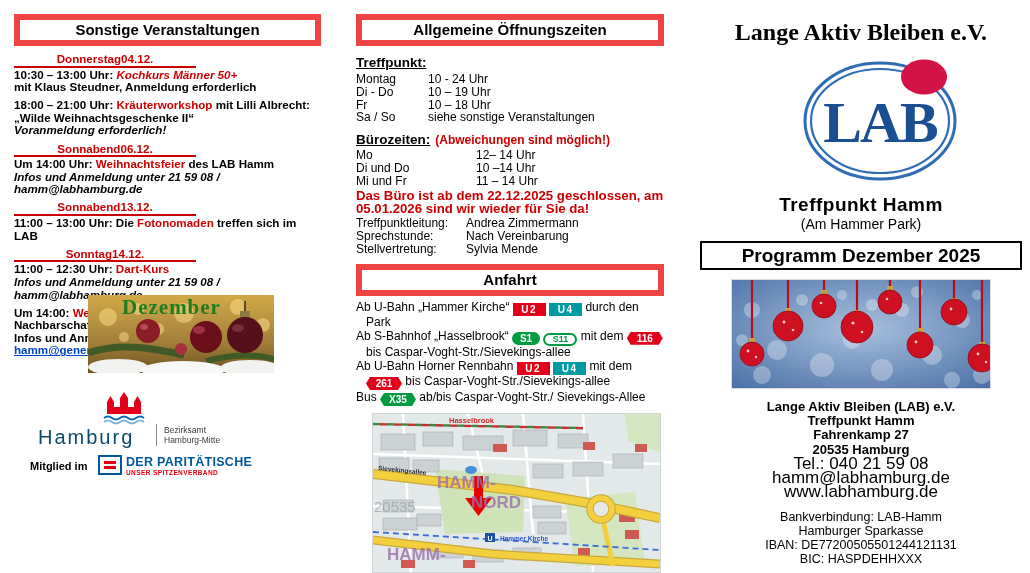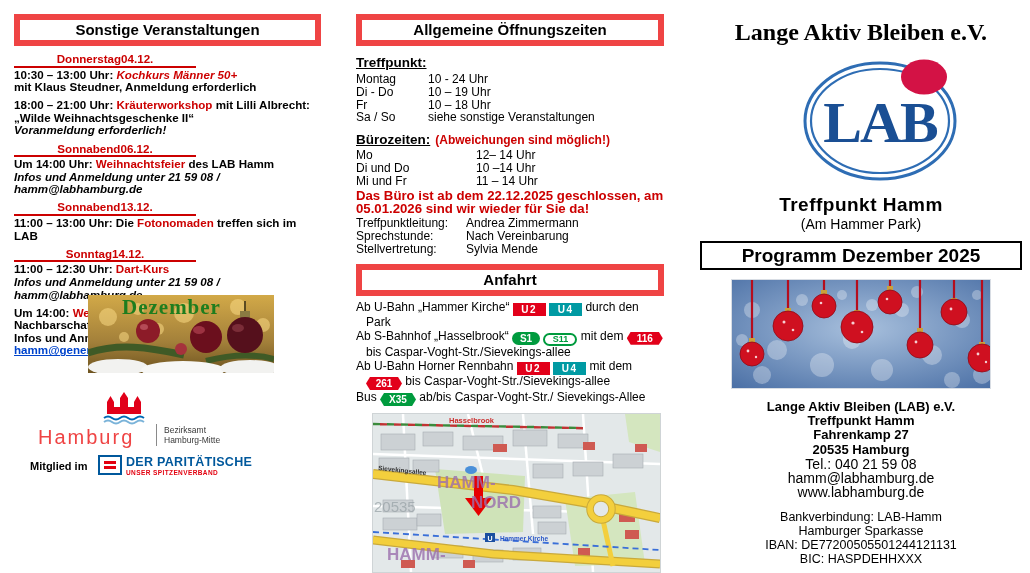--- a/index.html
+++ b/index.html
@@ -24,21 +24,21 @@
   .st-i{font-style:italic;}
   .st-lk{color:#0044cc;text-decoration:underline;}
 
   .xmas-left{position:absolute;left:88px;top:295px;width:152px;height:78px;}
   .xmas-left svg{display:block;}
   .dez{position:absolute;top:0px;left:34px;font-family:"Liberation Serif",serif;
        font-weight:bold;font-size:21px;color:#1e7d1e;letter-spacing:1px;}
 
   .hh-logo{position:absolute;left:38px;top:390px;width:220px;height:56px;}
   .hh-crest{position:absolute;left:62px;top:0px;}
-  .hh-name{position:absolute;left:0px;top:36px;font-size:20px;color:#ef4444;letter-spacing:2px;}
+  .hh-name{position:absolute;left:0px;top:36px;font-size:20px;color:#0c4a6e;letter-spacing:2px;}
   .hh-sep{position:absolute;left:118px;top:34px;width:1px;height:22px;background:#8a8a8a;}
   .hh-dept{position:absolute;left:126px;top:36px;font-size:8.5px;line-height:9.5px;color:#3a3a3a;}
 
   .member{position:absolute;left:30px;top:460px;font-weight:bold;font-size:11px;}
   .pari{position:absolute;left:98px;top:455px;display:flex;align-items:flex-start;}
   .pari-box{width:20px;height:16px;border:2px solid #00589c;background:#fff;display:inline-flex;
             flex-direction:column;justify-content:center;align-items:center;gap:2px;margin-right:4px;}
   .pari-box i{display:block;width:12px;height:3px;background:#e3000f;}
   .pari-main{font-weight:bold;font-size:12.5px;color:#00589c;letter-spacing:.3px;}
   .pari-sub{font-size:6.5px;color:#e3000f;font-weight:bold;letter-spacing:.4px;}
@@ -71,21 +71,21 @@
   
   .org-title{font-family:"Liberation Serif",serif;font-weight:bold;font-size:24px;
              line-height:28px;margin-top:8px;}
   .lab-logo{display:block;margin:10px 0 0 97px;}
   .sub1{font-weight:bold;font-size:19px;margin-top:10px;letter-spacing:.5px;}
   .sub2{font-size:14px;line-height:16px;text-align:center;}
   .prog-box{border:2px solid #000;margin-top:9px;font-weight:bold;font-size:19px;
             line-height:25px;}
   .xmas-right{display:block;margin:9px auto 0;border:1px solid #d8dde4;}
   .addr{margin-top:11px;font-weight:bold;font-size:13px;line-height:14.2px;}
-  .contact{font-size:14px;line-height:14.2px;}
+  .contact{font-size:17px;line-height:14.2px;}
   .bank{margin-top:12px;font-size:12.5px;line-height:13.8px;}
 </style>
 </head>
 <body>
 
 <div class="page">
 
   <section class="col col-left">
     <div class="hbox">
       <span>Sonstige Veranstaltungen</span>

